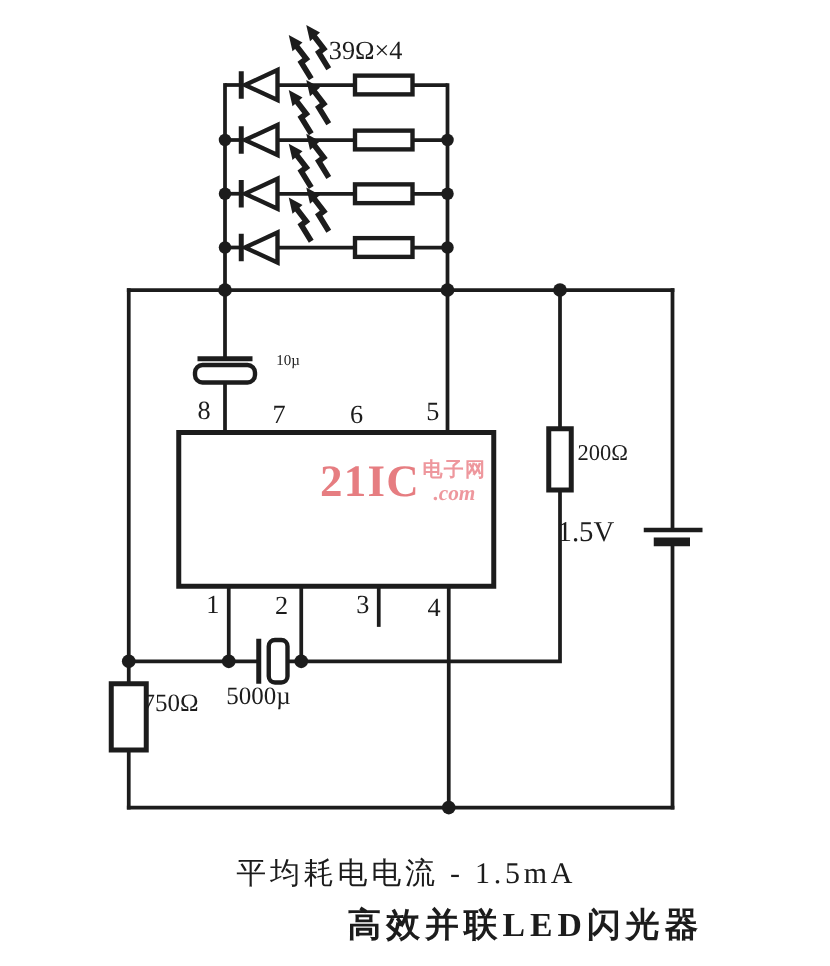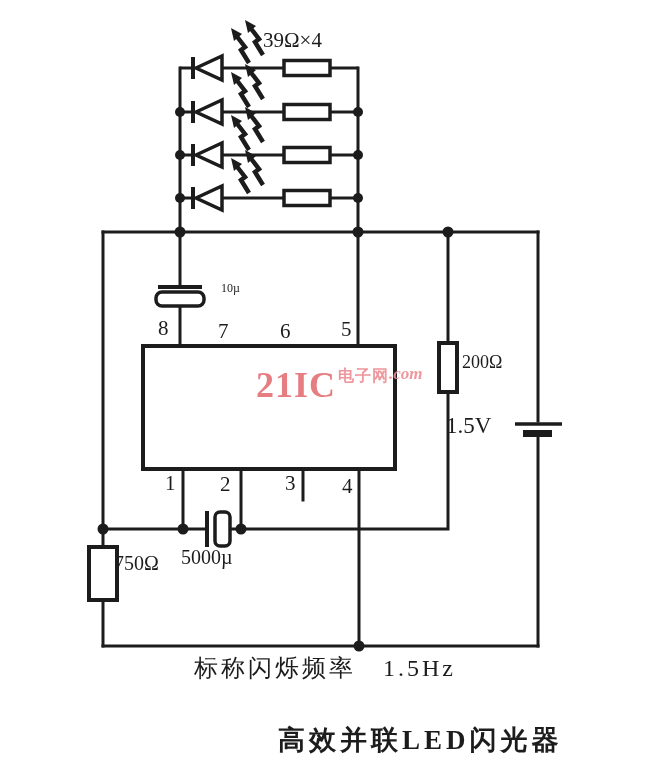--- a/index.html
+++ b/index.html
@@ -6,21 +6,21 @@
   #page{position:relative;width:574px;height:773px;background:#ffffff;overflow:hidden;
         font-family:"Liberation Serif", serif;color:#1c1c1c;}
   #schematic-svg{position:absolute;left:0;top:0;}
   .lbl{position:absolute;white-space:pre;line-height:1;color:#1c1c1c;}
   .pin{font-size:21px;}
   .val{font-size:20px;}
   .cap-note{font-size:24px;letter-spacing:3px;}
   .fig-title{font-size:27px;font-weight:bold;letter-spacing:4px;}
   .wm{position:absolute;display:flex;align-items:flex-start;pointer-events:none;font-family:Liberation Serif, serif;}
   .wm-brand{font-size:36px;font-weight:bold;letter-spacing:1px;color:rgba(224,92,98,0.8);}
-  .wm-right{display:flex;flex-direction:row;margin-left:2px;margin-top:2px;}
+  .wm-right{display:flex;flex-direction:column;margin-left:2px;margin-top:2px;align-items:center;}
   .wm-cn{font-size:16px;font-weight:bold;color:rgba(236,140,146,0.9);letter-spacing:1px;}
   .wm-com{font-size:17px;font-weight:bold;font-style:italic;color:rgba(236,140,146,0.9);margin-top:-2px;}
 </style>
 </head>
 <body>
 
 <div id="page">
 
   <svg id="schematic-svg" width="664" height="773" viewBox="0 0 664 773">
     <defs>
@@ -139,17 +139,17 @@
   <span class="lbl pin" style="left:342px;top:476px;">4</span>
 
   <div class="wm" style="left:256px;top:364px;">
     <span class="wm-brand">21IC</span>
     <span class="wm-right">
       <span class="wm-cn">电子网</span>
       <span class="wm-com">.com</span>
     </span>
   </div>
 
-  <span class="lbl cap-note" style="left:194px;top:656px;">标称闪烁频率　1.5Hz</span>
+  <span class="lbl cap-note" style="left:189px;top:687px;">平均耗电电流 - 1.5mA</span>
 
   <span class="lbl fig-title" style="left:278px;top:727px;">高效并联LED闪光器</span>
 
 </div>
 
 </body></html>

